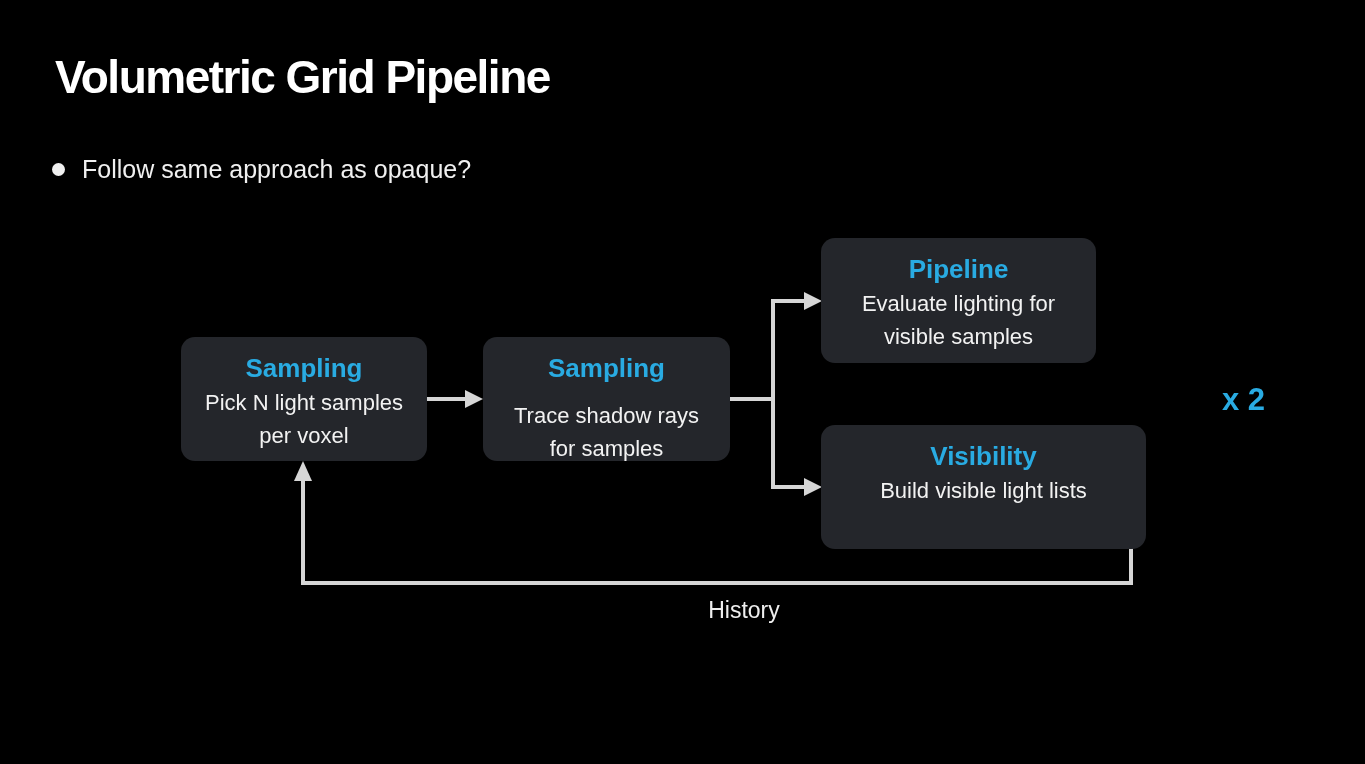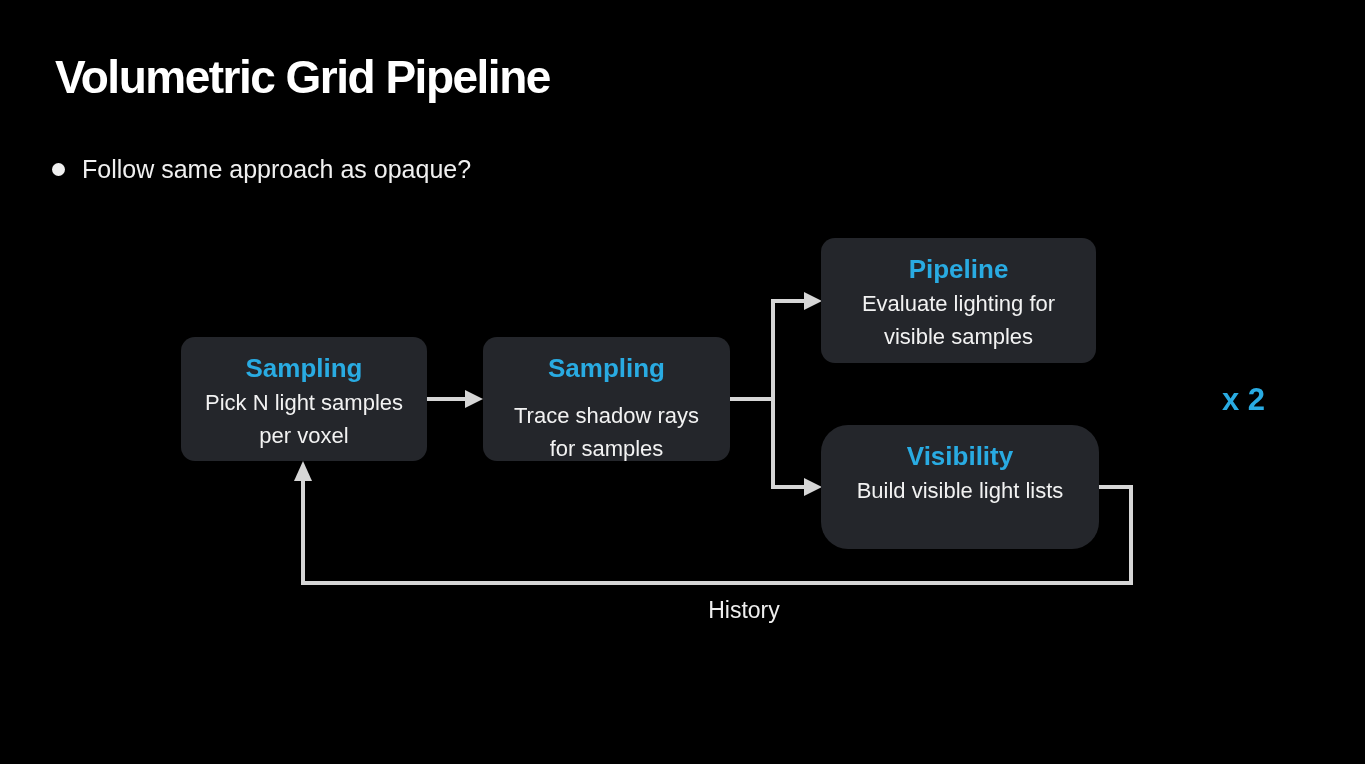--- a/index.html
+++ b/index.html
@@ -59,21 +59,21 @@
     line-height:33px;
     color:var(--body-text);
     margin:0 auto;
   }
   #node-sampling{left:181px;top:337px;width:246px;height:124px;}
   #node-sampling .node-body{width:200px;}
   #node-tracing{left:483px;top:337px;width:247px;height:124px;}
   #node-tracing .node-body{width:210px;margin-top:13px;}
   #node-shading{left:821px;top:238px;width:275px;height:125px;}
   #node-shading .node-body{width:230px;}
-  #node-visibility{left:821px;top:425px;width:278px;height:124px;border-radius:27px;}
+  #node-visibility{left:821px;top:425px;width:325px;height:124px;}
   #node-visibility .node-body{width:250px;text-align:center;}
   .multiplier{
     position:absolute;
     left:1160px;top:382px;
     width:105px;
     text-align:right;
     font-size:31px;
     font-weight:bold;
     color:var(--accent-blue);
   }

